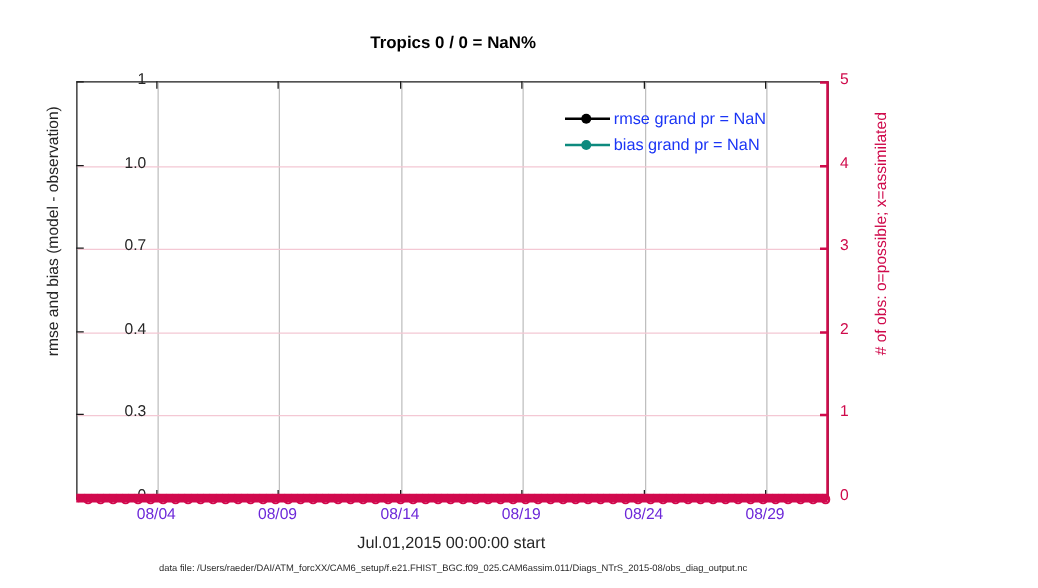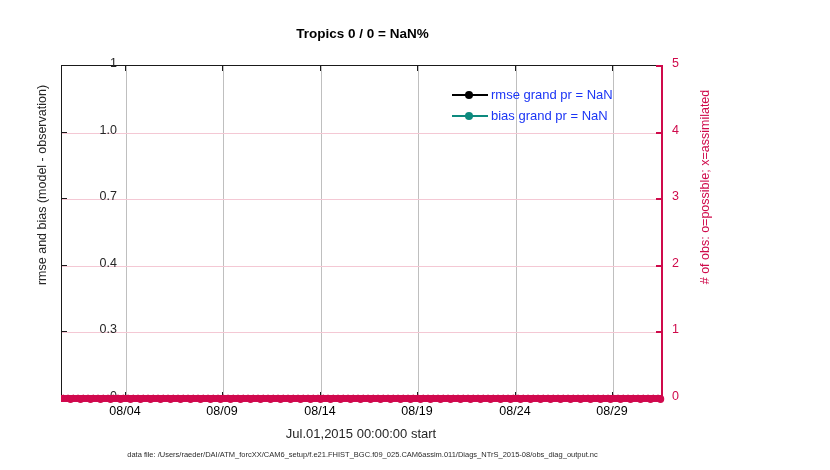--- a/index.html
+++ b/index.html
@@ -107,21 +107,21 @@
     position: absolute;
     left: 672px;
     font-size: 12.5px;
     color: #cf0a4b;
     white-space: nowrap;
   }
   .lbl-x {
     position: absolute;
     top: 404px;
     font-size: 12.5px;
-    color: #000000;
+    color: #6d28d9;
     text-align: center;
     width: 70px;
     white-space: nowrap;
   }
 
   
   .ylabel-left {
     position: absolute;
     left: -128px;
     top: 178px;

